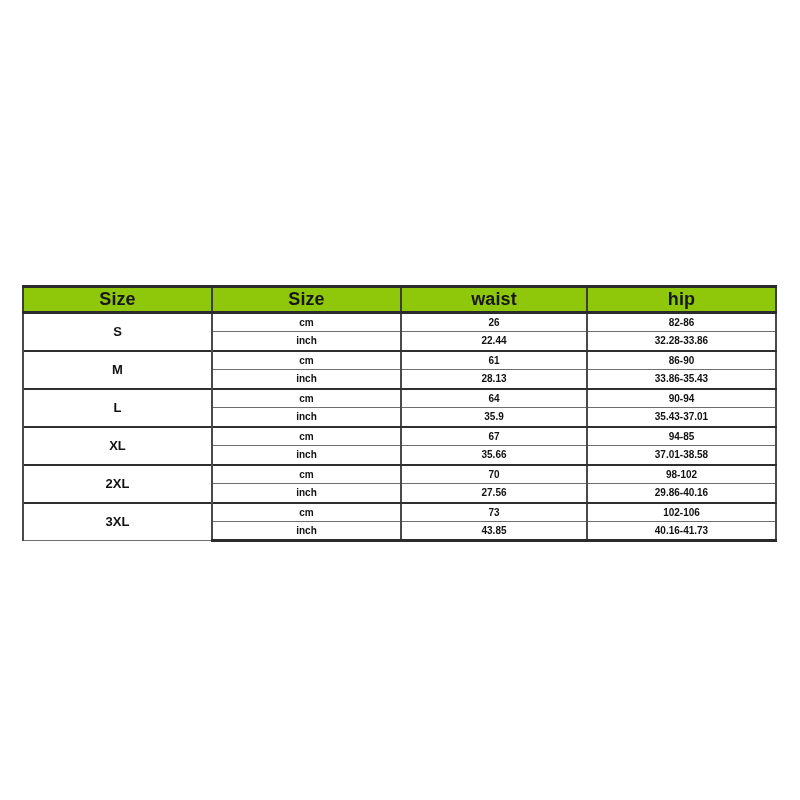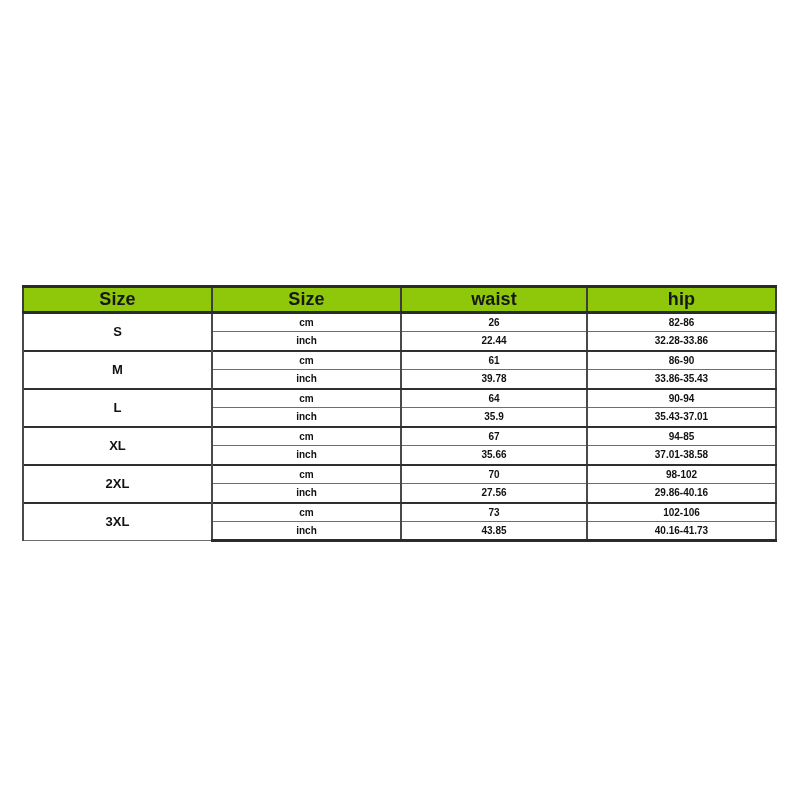--- a/index.html
+++ b/index.html
@@ -128,21 +128,21 @@
             <td>32.28-33.86</td>
           </tr>
           <tr class="group-start">
             <td class="size-name" rowspan="2">M</td>
             <td>cm</td>
             <td>61</td>
             <td>86-90</td>
           </tr>
           <tr class="group-end">
             <td>inch</td>
-            <td>39.78</td>
+            <td>28.13</td>
             <td>33.86-35.43</td>
           </tr>
           <tr class="group-start">
             <td class="size-name" rowspan="2">L</td>
             <td>cm</td>
             <td>64</td>
             <td>90-94</td>
           </tr>
           <tr class="group-end">
             <td>inch</td>

